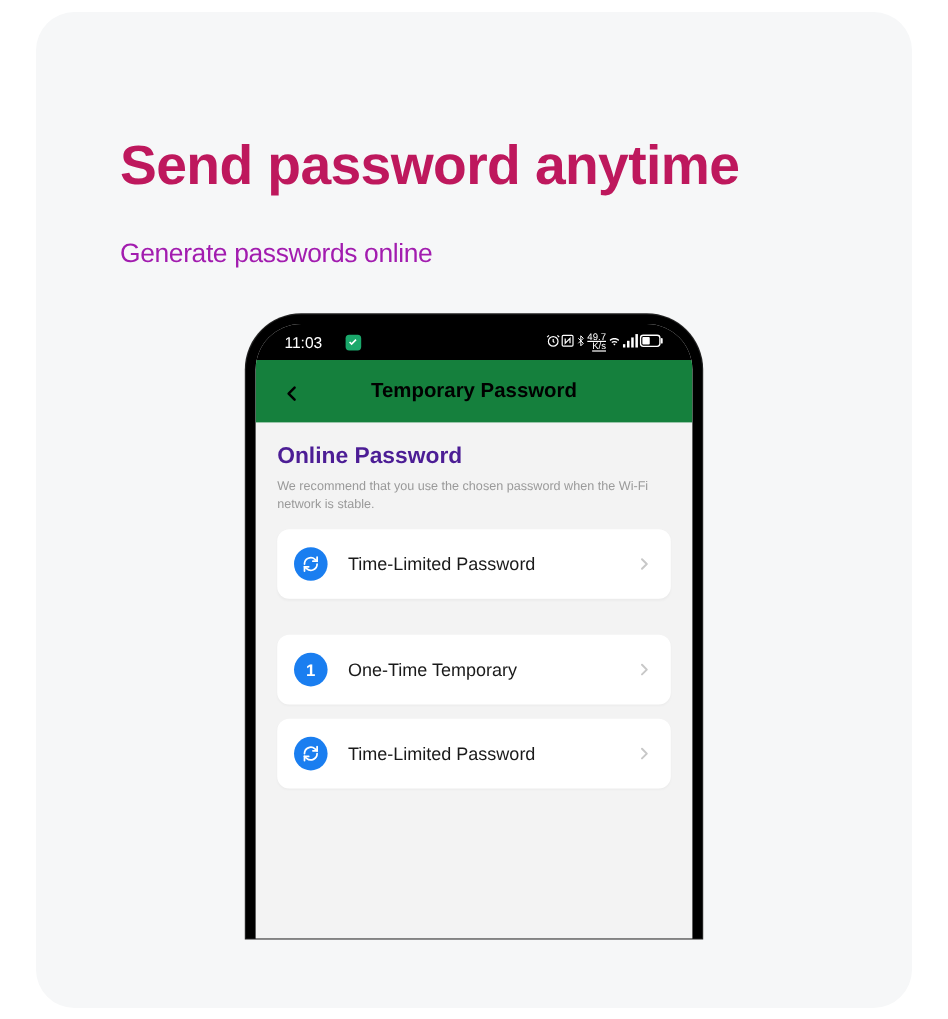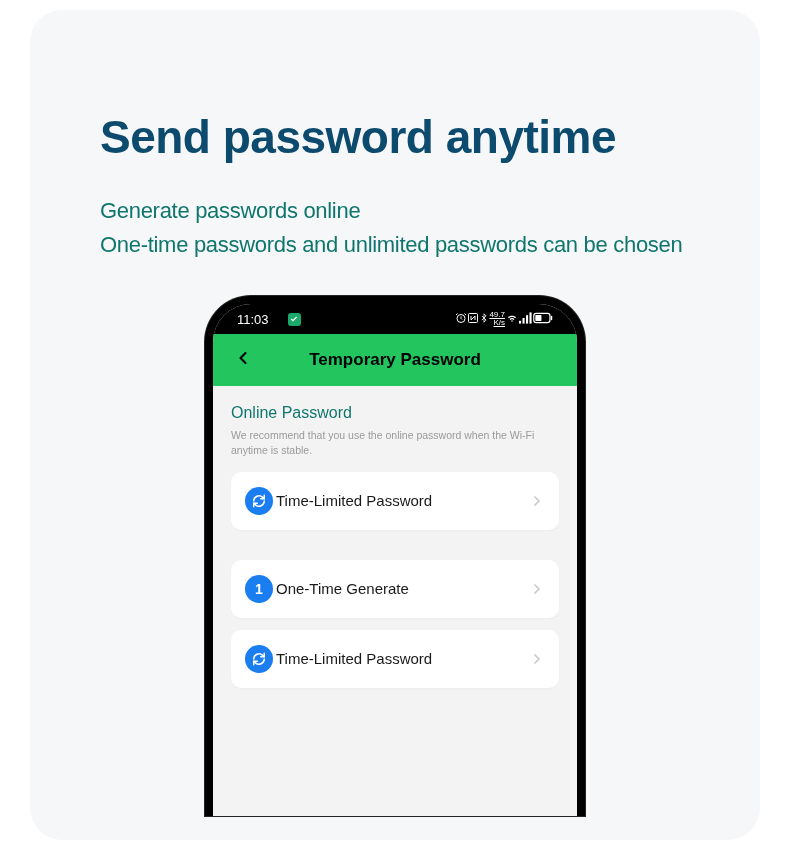--- a/index.html
+++ b/index.html
@@ -19,27 +19,27 @@
       border-radius: 32px;
       margin: 10px 30px;
       padding: 0;
       height: 830px;
       overflow: hidden;
       position: relative;
     }
     .heading {
       font-size: 46px;
       font-weight: 700;
-      color: #0c4a6e;
+      color: #be185d;
       padding: 100px 70px 0 70px;
       letter-spacing: -0.5px;
     }
     .subheading {
       font-size: 22px;
-      color: #0f766e;
+      color: #a21caf;
       padding: 30px 70px 0 70px;
       line-height: 1.55;
       letter-spacing: -0.3px;
     }
     .phone-wrap {
       display: flex;
       justify-content: center;
       margin-top: 34px;
     }
     .phone {
@@ -91,23 +91,23 @@
       gap: 0;
       font-size: 10px;
       text-decoration: underline;
     }
     .status-net {
       font-size: 8px;
       line-height: 1;
       text-align: right;
     }
     .app-header {
-      background: #22c55e;
-      display: flex;
-      align-items: flex-end;
+      background: #15803d;
+      display: flex;
+      align-items: flex-start;
       padding: 16px 18px;
       position: relative;
     }
     .back-btn {
       position: absolute;
       left: 18px;
       display: flex;
       align-items: center;
       justify-content: center;
       width: 24px;
@@ -117,38 +117,38 @@
       flex: 1;
       text-align: center;
       font-size: 17px;
       font-weight: 700;
       color: #000;
     }
     .section {
       padding: 18px 18px 0 18px;
     }
     .section-title {
-      font-size: 16px;
-      font-weight: 400;
-      color: #0f766e;
+      font-size: 19px;
+      font-weight: 700;
+      color: #4c1d95;
       margin-bottom: 6px;
     }
     .section-desc {
       font-size: 10.5px;
       color: #9a9a9a;
       line-height: 1.4;
       margin-bottom: 14px;
     }
     .option-card {
       background: #fff;
       border-radius: 10px;
       padding: 15px 14px;
       display: flex;
       align-items: center;
-      gap: 3px;
+      gap: 17px;
       margin-bottom: 12px;
       box-shadow: 0 1px 2px rgba(0,0,0,0.03);
     }
     .option-icon {
       width: 28px;
       height: 28px;
       border-radius: 50%;
       background: #1a7ef0;
       display: flex;
       align-items: center;
@@ -172,21 +172,20 @@
       align-items: center;
     }
   </style>
 </head>
 <body>
 
 <div class="card">
   <h1 class="heading">Send password anytime</h1>
   <div class="subheading">
     <div>Generate passwords online</div>
-    <div>One-time passwords and unlimited passwords can be chosen</div>
   </div>
 
   <div class="phone-wrap">
     <div class="phone">
       <div class="phone-screen">
 
         <div class="status-bar">
           <div class="status-left">
             <span class="status-time">11:03</span>
             <span class="status-badge">
@@ -246,21 +245,21 @@
           <div class="back-btn">
             <svg width="20" height="20" viewBox="0 0 24 24" fill="none" stroke="#000" stroke-width="2.5" stroke-linecap="round" stroke-linejoin="round">
                 <polyline points="15 18 9 12 15 6"></polyline>
               </svg>
           </div>
           <div class="app-title">Temporary Password</div>
         </div>
 
         <div class="section">
           <div class="section-title">Online Password</div>
-          <div class="section-desc">We recommend that you use the online password when the Wi-Fi anytime is stable.</div>
+          <div class="section-desc">We recommend that you use the chosen password when the Wi-Fi network is stable.</div>
 
           <div class="option-card">
             <div class="option-icon">
               <svg width="14" height="14" viewBox="0 0 24 24" fill="none" stroke="#fff" stroke-width="2.5" stroke-linecap="round">
                   <path d="M21 2v6h-6"></path>
                   <path d="M3 12a9 9 0 0 1 15-6.7L21 8"></path>
                   <path d="M3 22v-6h6"></path>
                   <path d="M21 12a9 9 0 0 1-15 6.7L3 16"></path>
                 </svg>
             </div>
@@ -272,21 +271,21 @@
             </div>
           </div>
         </div>
 
         <div class="section">
 
           <div class="option-card">
             <div class="option-icon">
               <span class="option-icon-num">1</span>
             </div>
-            <div class="option-label">One-Time Generate</div>
+            <div class="option-label">One-Time Temporary</div>
             <div class="chevron">
               <svg width="16" height="16" viewBox="0 0 24 24" fill="none" stroke="currentColor" stroke-width="2.5" stroke-linecap="round" stroke-linejoin="round">
                   <polyline points="9 18 15 12 9 6"></polyline>
                 </svg>
             </div>
           </div>
 
           <div class="option-card">
             <div class="option-icon">
               <svg width="14" height="14" viewBox="0 0 24 24" fill="none" stroke="#fff" stroke-width="2.5" stroke-linecap="round">

